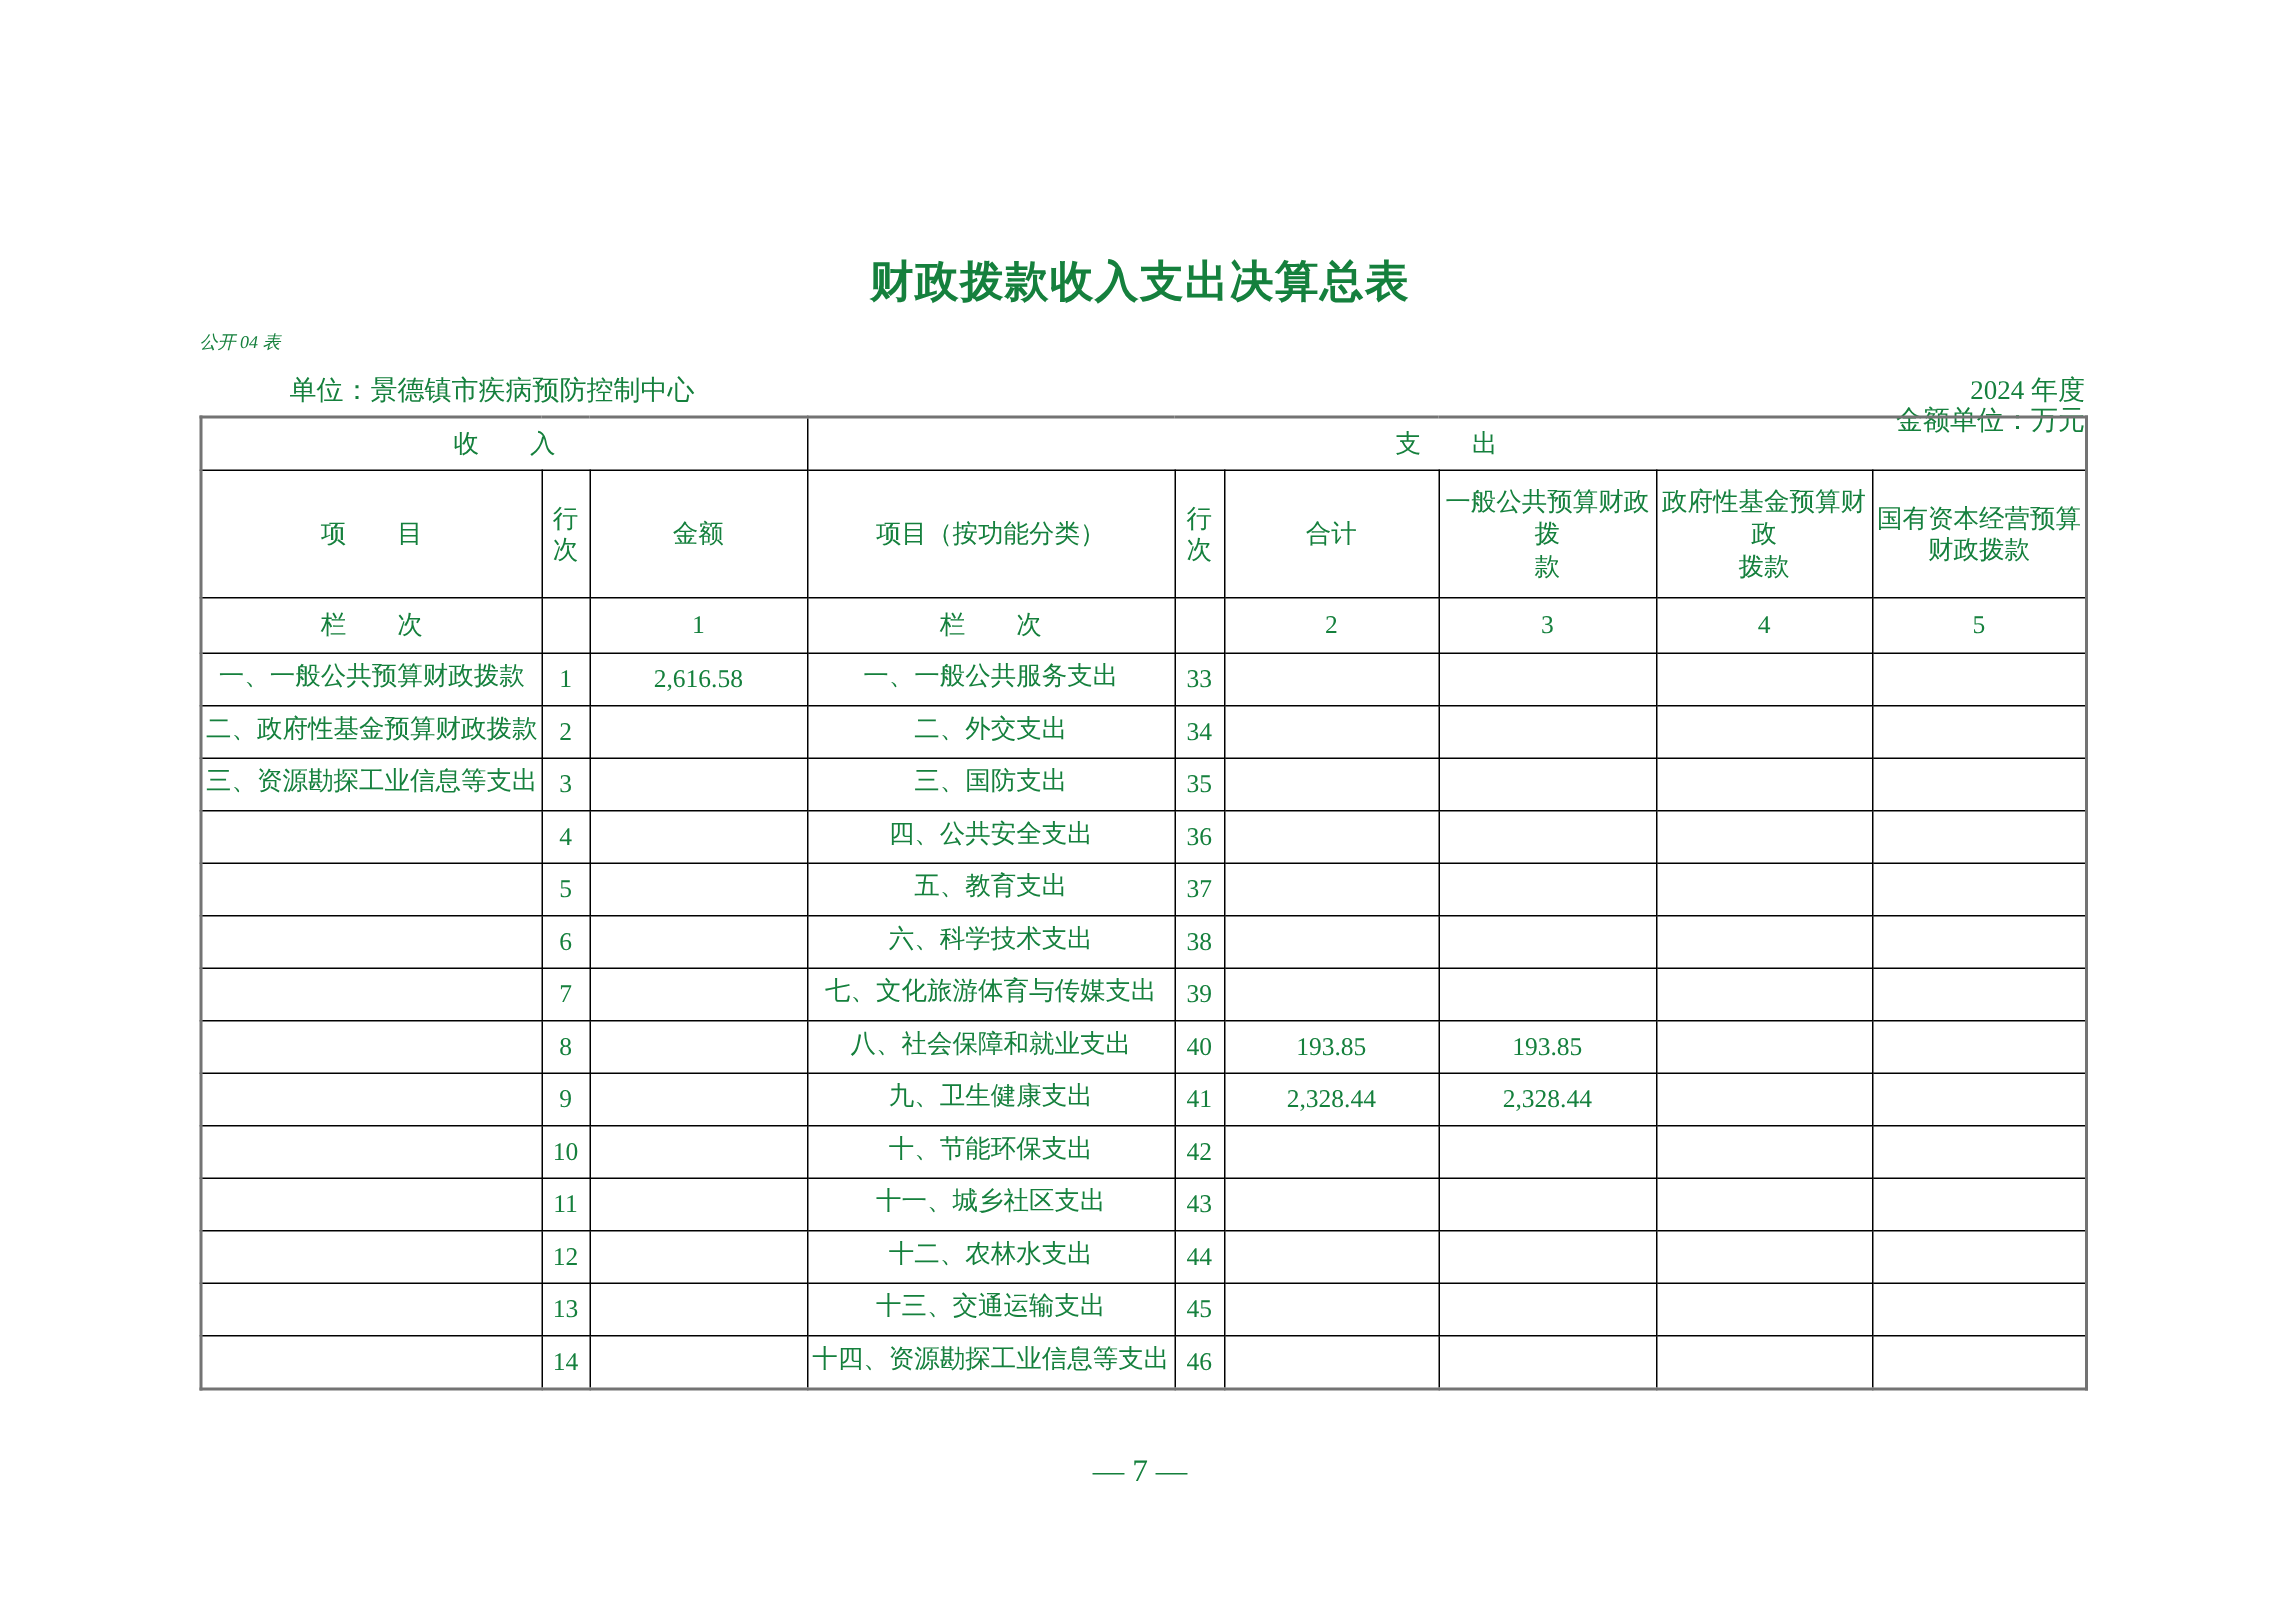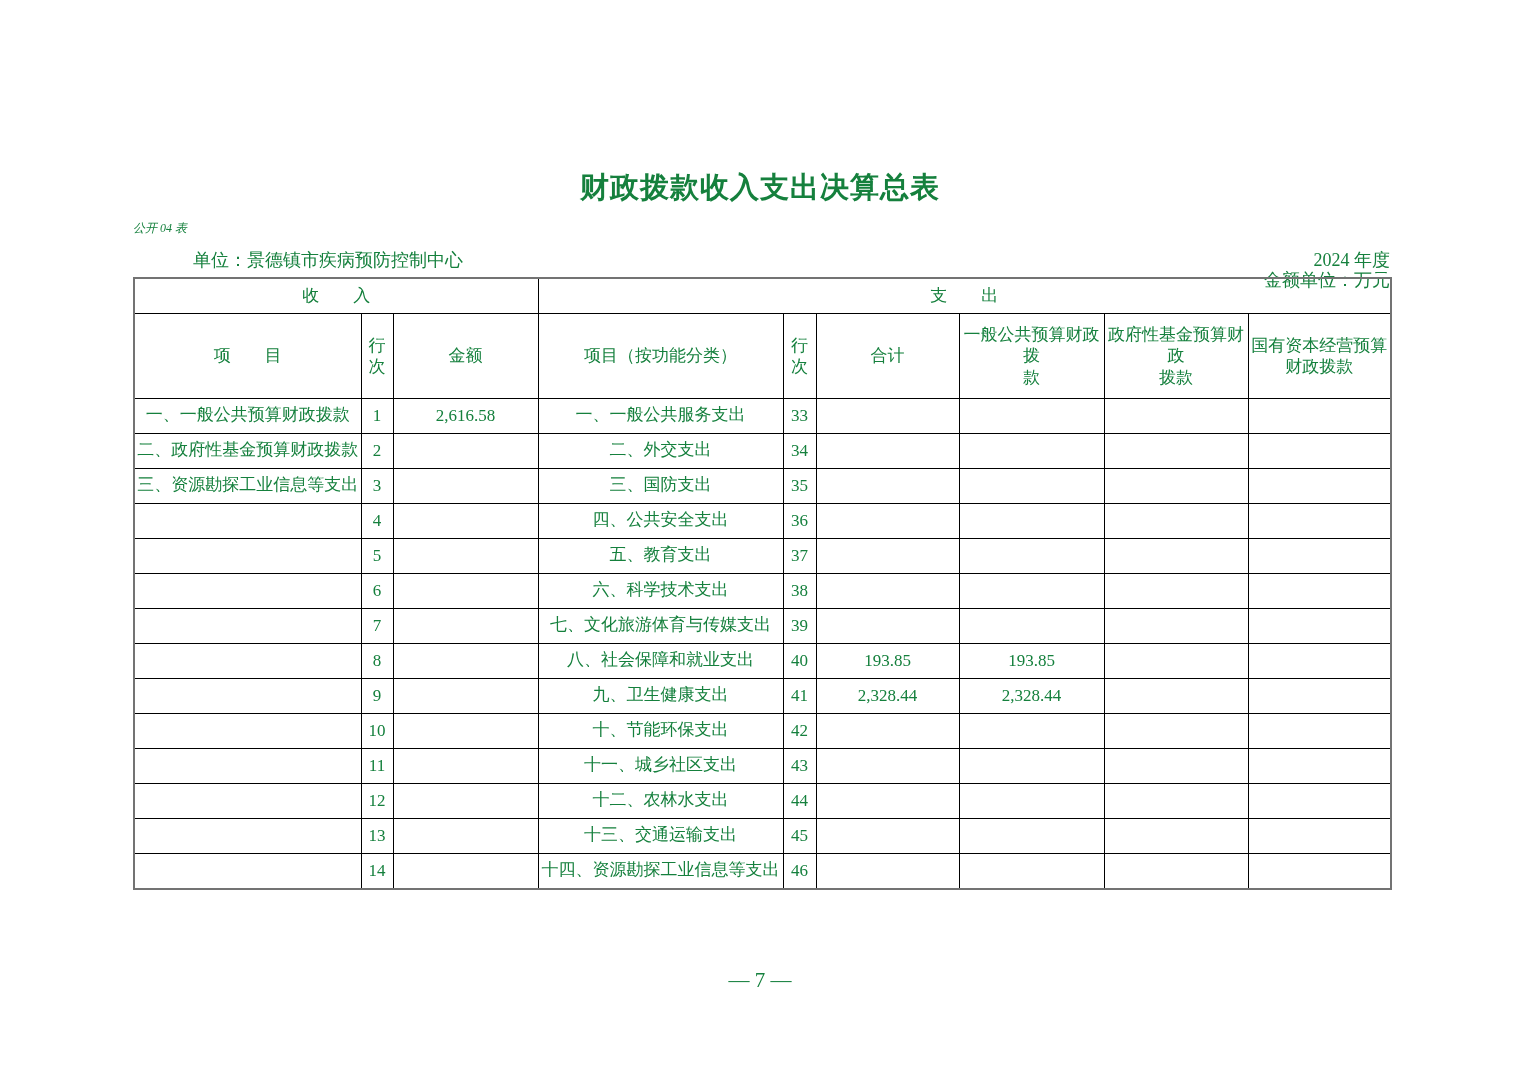--- a/index.html
+++ b/index.html
@@ -122,20 +122,31 @@
         <td>行
 次</td>
         <td>合计</td>
         <td>一般公共预算财政拨
 款</td>
         <td>政府性基金预算财政
 拨款</td>
         <td>国有资本经营预算
 财政拨款</td>
       </tr>
+      <tr class="lanci-row">
+        <td>栏　　次</td>
+        <td></td>
+        <td>1</td>
+        <td>栏　　次</td>
+        <td></td>
+        <td>2</td>
+        <td>3</td>
+        <td>4</td>
+        <td>5</td>
+      </tr>
     </thead>
     <tbody>
   <tr>
     <td class="item-cell">一、一般公共预算财政拨款</td>
     <td class="num-cell">1</td>
     <td class="amt-cell">2,616.58</td>
     <td class="item-cell">一、一般公共服务支出</td>
     <td class="num-cell">33</td>
     <td class="amt-cell"></td>
     <td class="amt-cell"></td>

